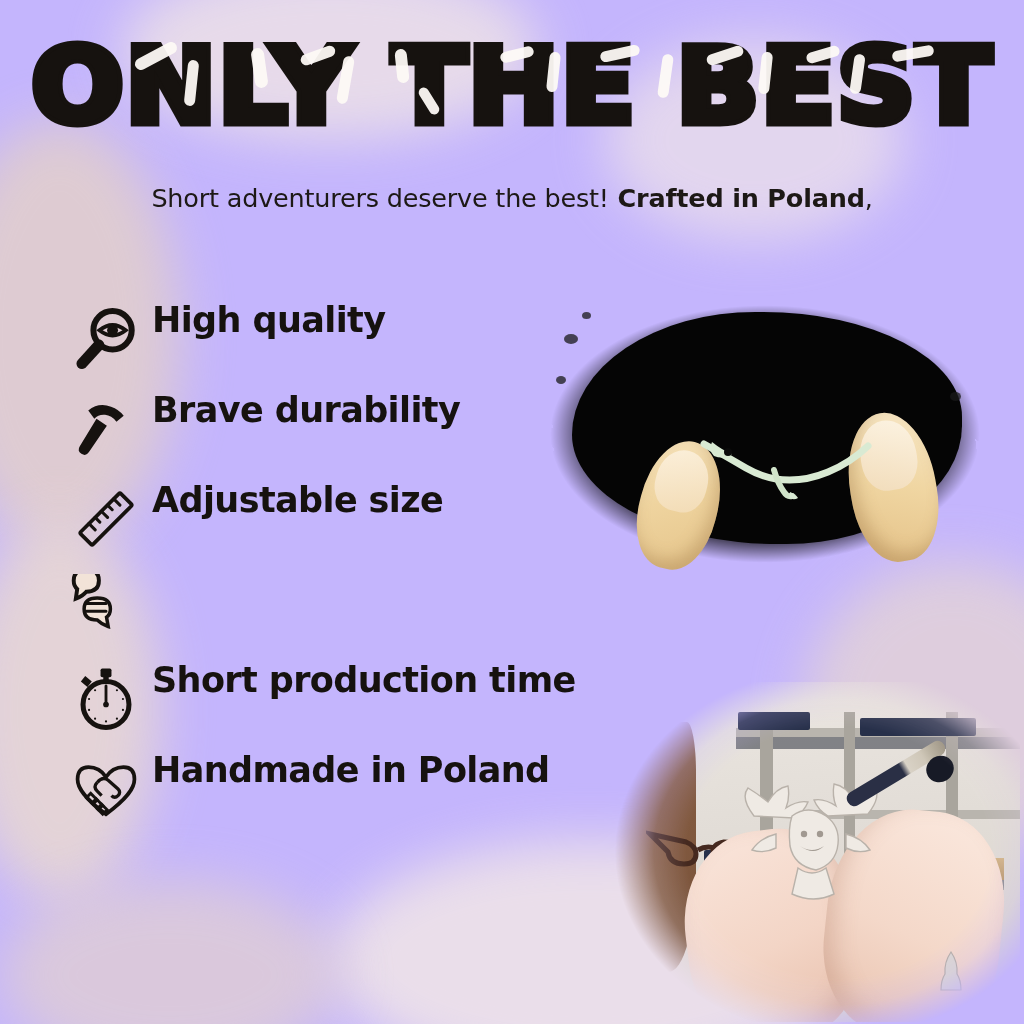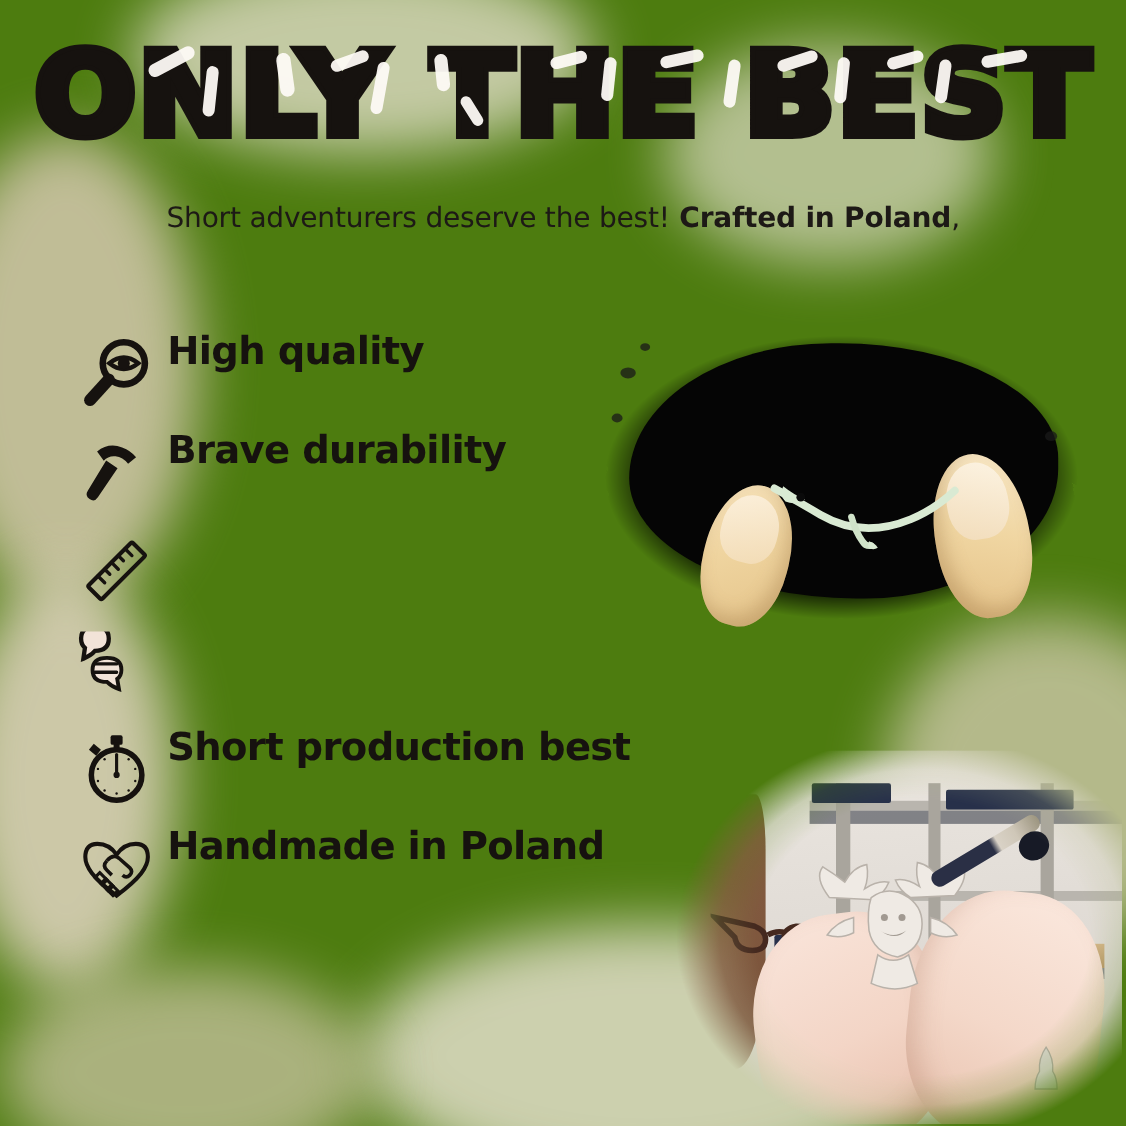--- a/index.html
+++ b/index.html
@@ -2,21 +2,21 @@
 <html><head>
 <meta charset="utf-8">
 <style>
   html,body{margin:0;padding:0;}
   body{
     width:1024px;height:1024px;overflow:hidden;
     font-family:"Liberation Sans",sans-serif;
     background:#f2e3d8;
     position:relative;
   }
-  #page{position:absolute;inset:0;overflow:hidden;background:#4d7c0f;}
+  #page{position:absolute;inset:0;overflow:hidden;background:#c4b5fd;}
 
   
   .paper{position:absolute;inset:0;pointer-events:none;}
   .wash{position:absolute;border-radius:50%;filter:blur(26px);}
   .w1{left:-60px;top:120px;width:240px;height:430px;background:#e7d3c4;opacity:.75;}
   .w2{left:-40px;top:520px;width:200px;height:380px;background:#ecdbce;opacity:.8;}
   .w3{left:120px;top:-40px;width:420px;height:180px;background:#f6ebe2;opacity:.7;}
   .w4{right:-80px;top:560px;width:300px;height:300px;background:#ecdbcd;opacity:.65;}
   .w5{left:330px;top:840px;width:520px;height:240px;background:#f7ece4;opacity:.75;}
   .w6{left:0px;top:880px;width:340px;height:190px;background:#e9d6c7;opacity:.6;}
@@ -224,20 +224,21 @@
 
     <div class="feat">
       <span class="ico">
         <svg width="70" height="70" viewBox="0 0 64 64">
           <g transform="rotate(45 32 32)">
             <rect x="24" y="6" width="16" height="52" fill="none" stroke="#16120f" stroke-width="3.4" rx="1.5"></rect>
             <path d="M24 14 h8 M24 22 h6 M24 30 h8 M24 38 h6 M24 46 h8" stroke="#16120f" stroke-width="2.8" stroke-linecap="round"></path>
           </g>
         </svg>
       </span>
+      <span class="lbl">Adjustable size</span>
     </div>
 
     <div class="feat">
       <span class="ico">
         <svg width="70" height="70" viewBox="0 0 64 64">
           <path d="M33 44 q9 0 9 -8 q0 -8 -9 -8 q-9 0 -9 8 q0 4 2.5 6 l-1 7 q5 -2 7.5 -5 z" transform="translate(14,6) scale(1.28) translate(-33,-36)" fill="#f2e3d8" stroke="#16120f" stroke-width="2.8"></path>
           <path d="M22 40 q-12 0 -12 -10 q0 -10 12 -10 q12 0 12 10 q0 5 -3.5 7.5 l1.5 8.5 q-6 -2 -10 -6 z" transform="translate(2,2)" fill="#f2e3d8" stroke="#16120f" stroke-width="3.2"></path>
           <path d="M14 27 h18 M14 34 h18" stroke="#16120f" stroke-width="2.8" stroke-linecap="round"></path>
         </svg>
       </span>
@@ -259,21 +260,21 @@
             <circle cx="47.5" cy="42" r="1"></circle>
               <circle cx="42" cy="50" r="1"></circle>
               <circle cx="32" cy="52.5" r="1"></circle>
             <circle cx="22" cy="50" r="1"></circle>
               <circle cx="16.5" cy="42" r="1"></circle>
               <circle cx="16.5" cy="32" r="1"></circle>
             <circle cx="22" cy="24" r="1"></circle>
           </g>
         </svg>
       </span>
-      <span class="lbl">Short production best</span>
+      <span class="lbl">Short production time</span>
     </div>
 
     <div class="feat">
       <span class="ico">
         <svg width="70" height="70" viewBox="0 0 64 64">
           <path d="M32 55 C12 40 6 31 6 23 Q6 12 16 12 Q26 12 32 21 Q38 12 48 12 Q58 12 58 23 C58 31 52 40 32 55 Z" fill="none" stroke="#16120f" stroke-width="3.4"></path>
           <path d="M24 26 q5 -6 10 -2 l9 8 q3 3 0 6 q-3 3 -6 0" fill="none" stroke="#16120f" stroke-width="3"></path>
           <path d="M24 26 q-4 4 0 8 l4 4" fill="none" stroke="#16120f" stroke-width="3"></path>
           <g fill="none" stroke="#16120f" stroke-width="2.6">
             <path d="M18 36 l6 6 -4 4 -6 -6 z"></path>

